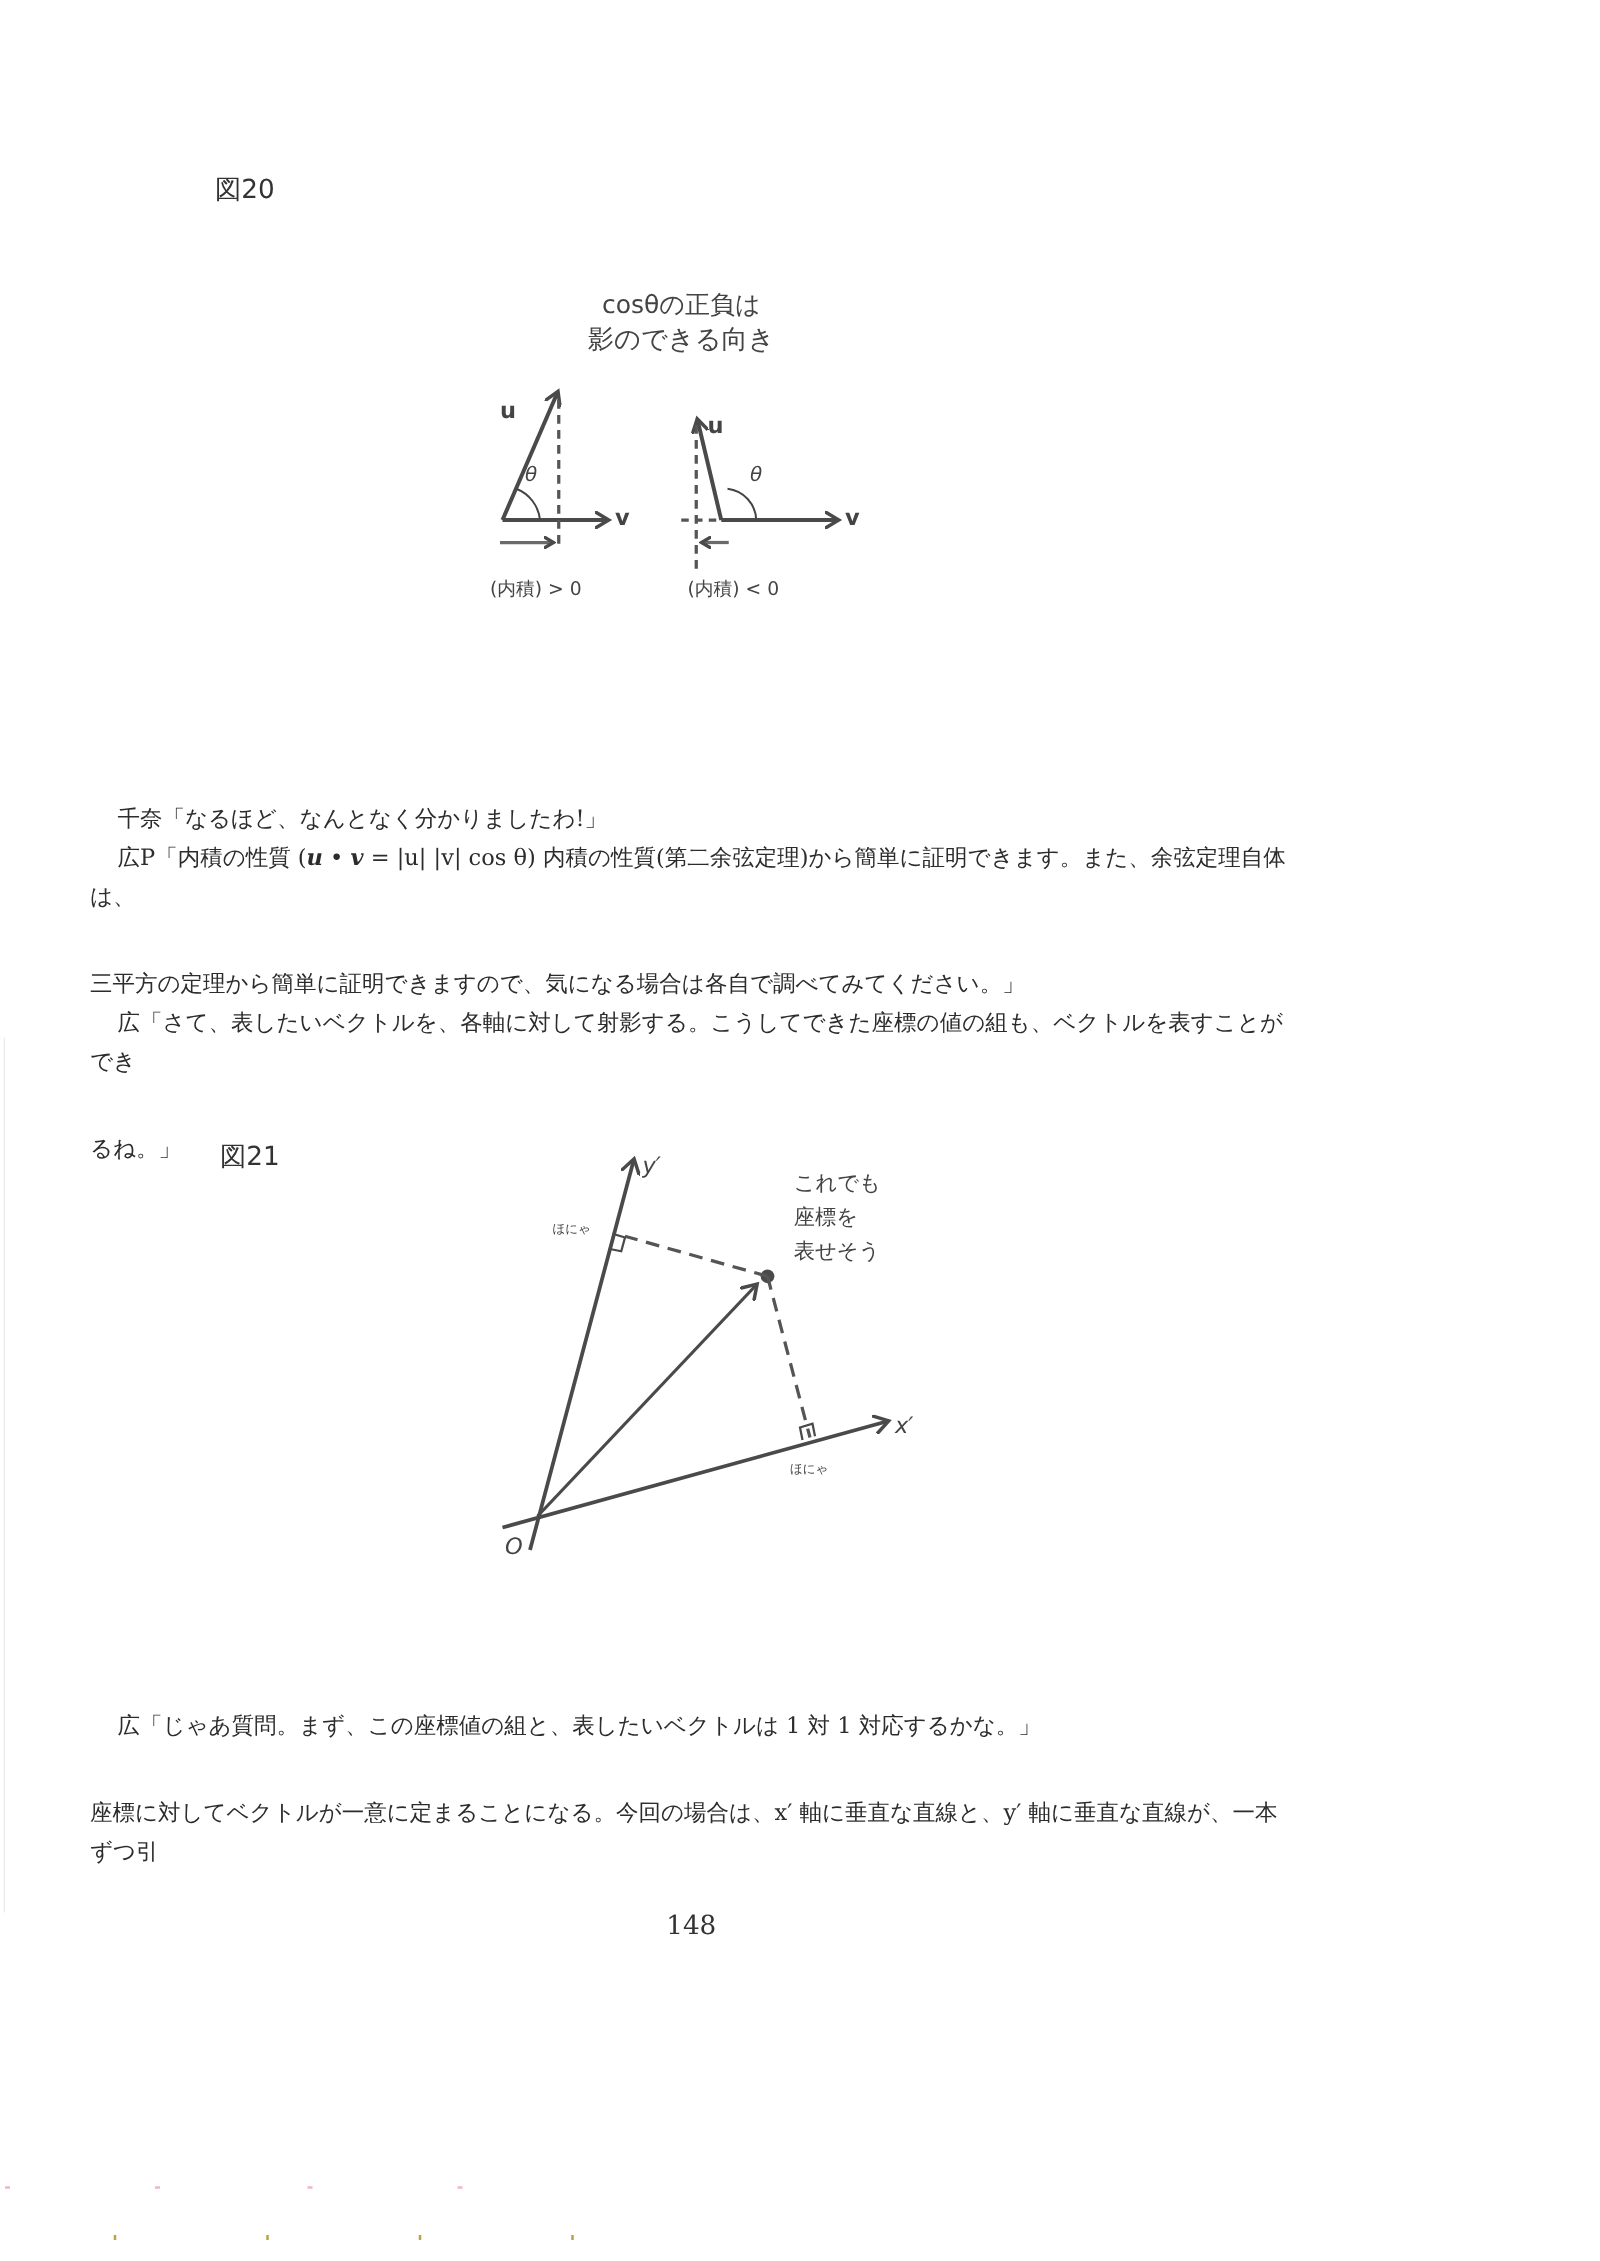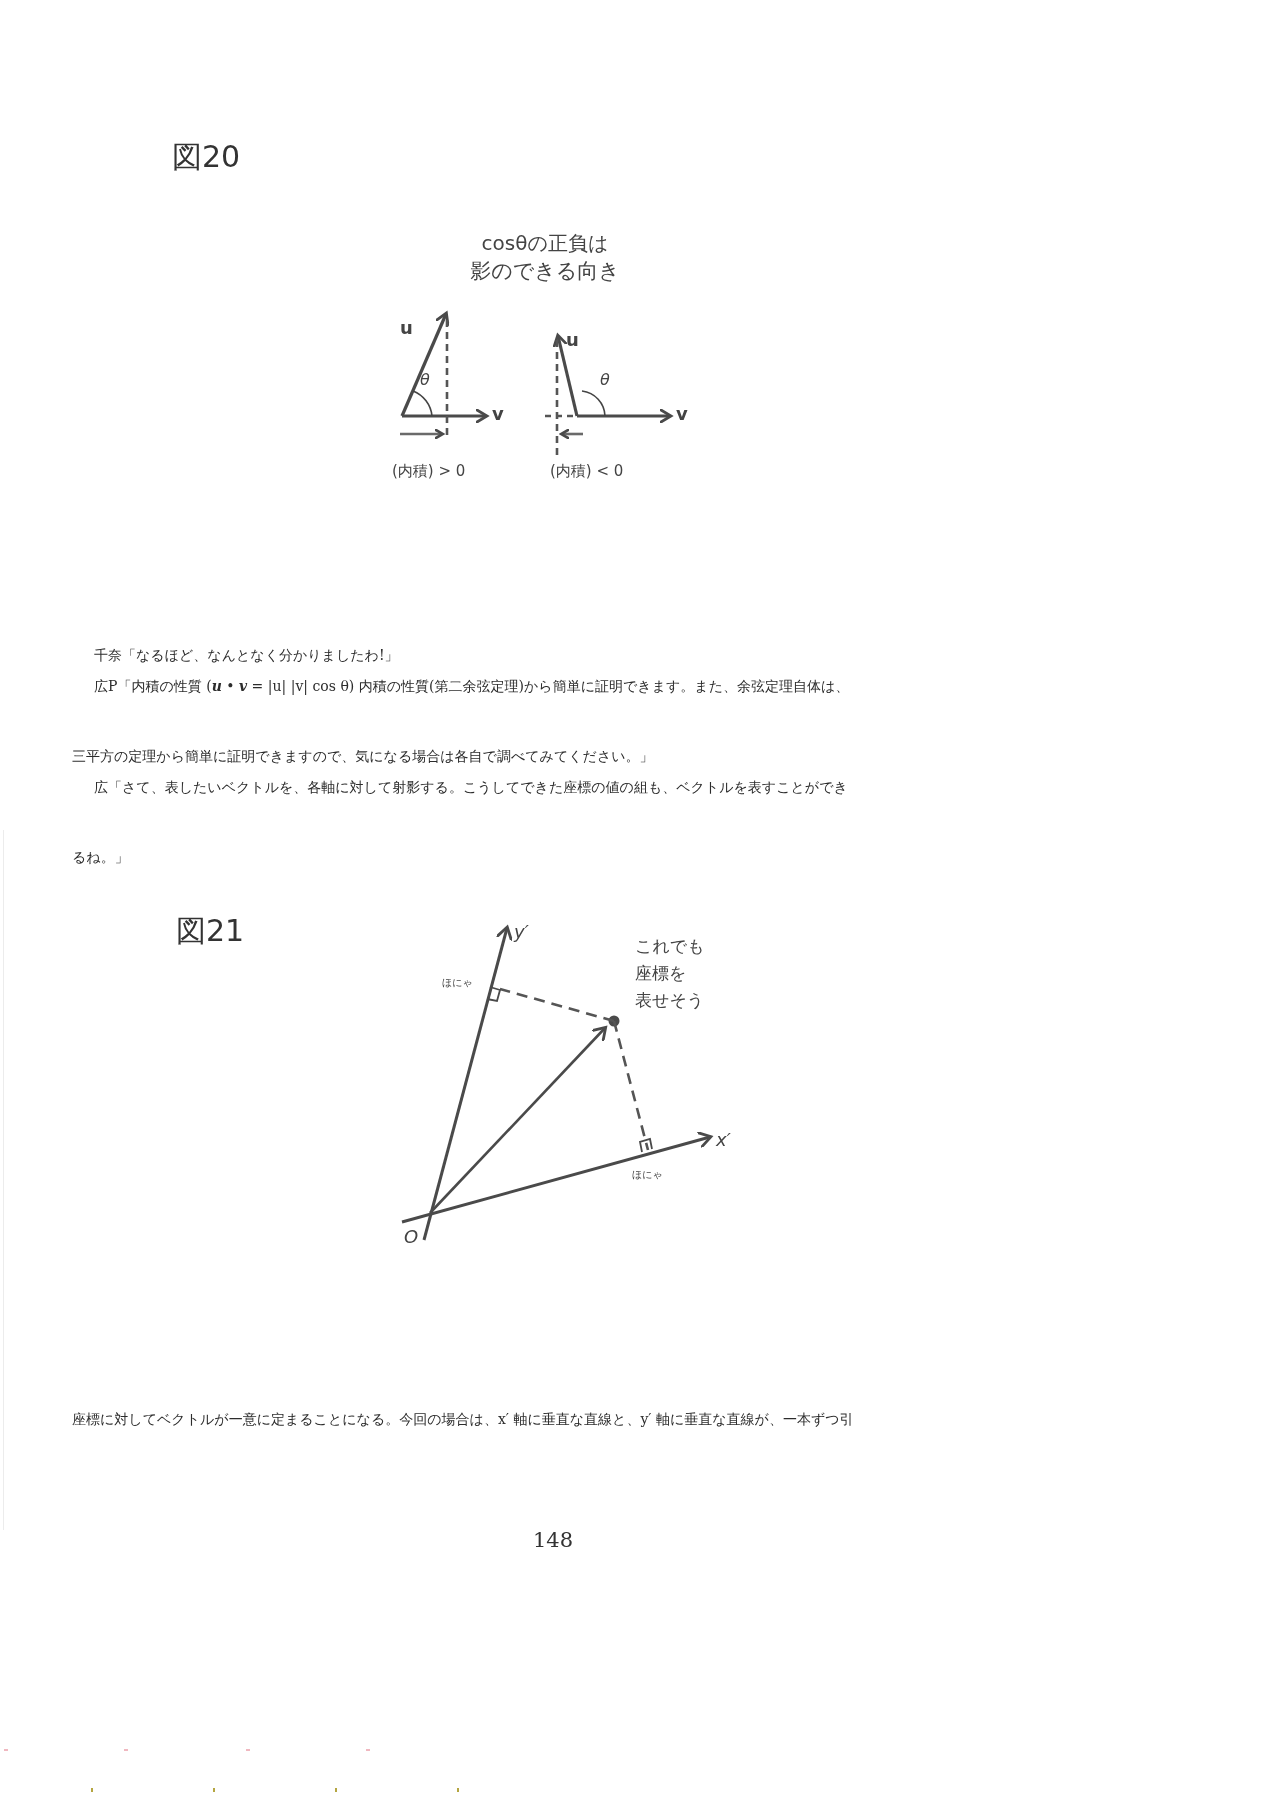--- a/index.html
+++ b/index.html
@@ -8,34 +8,34 @@
     background: #ffffff;
     font-family: "DejaVu Serif", "Liberation Serif", serif;
     color: #2a2a2a;
   }
   .scan-edge {
     position: absolute; left: 3px; top: 830px; width: 1px; height: 700px;
     background: #ececec;
   }
   .fig-label {
     position: absolute; font-family: "DejaVu Sans", "Liberation Sans", sans-serif;
-    font-size: 30px; color: #333; letter-spacing: 0px;
+    font-size: 21px; color: #333; letter-spacing: 0px;
   }
   #fig20-label { left: 172px; top: 137px; }
   #fig21-label { left: 176px; top: 911px; text-align: center; }
   .figure { position: absolute; }
   #fig20 { left: 380px; top: 220px; width: 330px; height: 280px; }
   #fig21 { left: 390px; top: 900px; width: 360px; height: 380px; }
   .hand {
     font-family: "DejaVu Sans", "Liberation Sans", sans-serif;
     fill: #444;
   }
   .para {
     position: absolute; left: 72px; width: 960px;
-    font-size: 14px; line-height: 31px; color: #2c2c2c;
+    font-size: 18px; line-height: 31px; color: #2c2c2c;
   }
   .para p { margin: 0; text-indent: 22px; }
   .para p.noindent { text-indent: 0; margin-top: 39px; }
   #block1 { top: 640px; }
   #block2 { top: 1365px; }
   .math { font-family: "DejaVu Serif", serif; }
   .math b { font-weight: bold; font-style: italic; }
   #page-number {
     position: absolute; left: 0; width: 1106px; top: 1528px; text-align: center;
     font-size: 21px; color: #333;
@@ -121,20 +121,21 @@
     <text class="hand" x="14" y="343" font-size="18" font-style="italic">O</text>
     <text class="hand" x="52" y="86" font-size="10">ほにゃ</text>
     <text class="hand" x="242" y="278" font-size="10">ほにゃ</text>
     <text class="hand" x="245" y="52" font-size="17">これでも</text>
     <text class="hand" x="245" y="79" font-size="17">座標を</text>
     <text class="hand" x="245" y="106" font-size="17">表せそう</text>
   </svg>
 </div>
 
 <div id="block2" class="para">
+  <p>広「じゃあ質問。まず、この座標値の組と、表したいベクトルは 1 対 1 対応するかな。」</p>
   <p class="noindent">座標に対してベクトルが一意に定まることになる。今回の場合は、x′ 軸に垂直な直線と、y′ 軸に垂直な直線が、一本ずつ引</p>
 </div>
 
 <div id="page-number">148</div>
 
 <div class="reg-pink" style="left:4px"></div>
 <div class="reg-pink" style="left:124px"></div>
 <div class="reg-pink" style="left:246px"></div>
 <div class="reg-pink" style="left:366px"></div>
 <div class="reg-mark" style="left:91px"></div>

